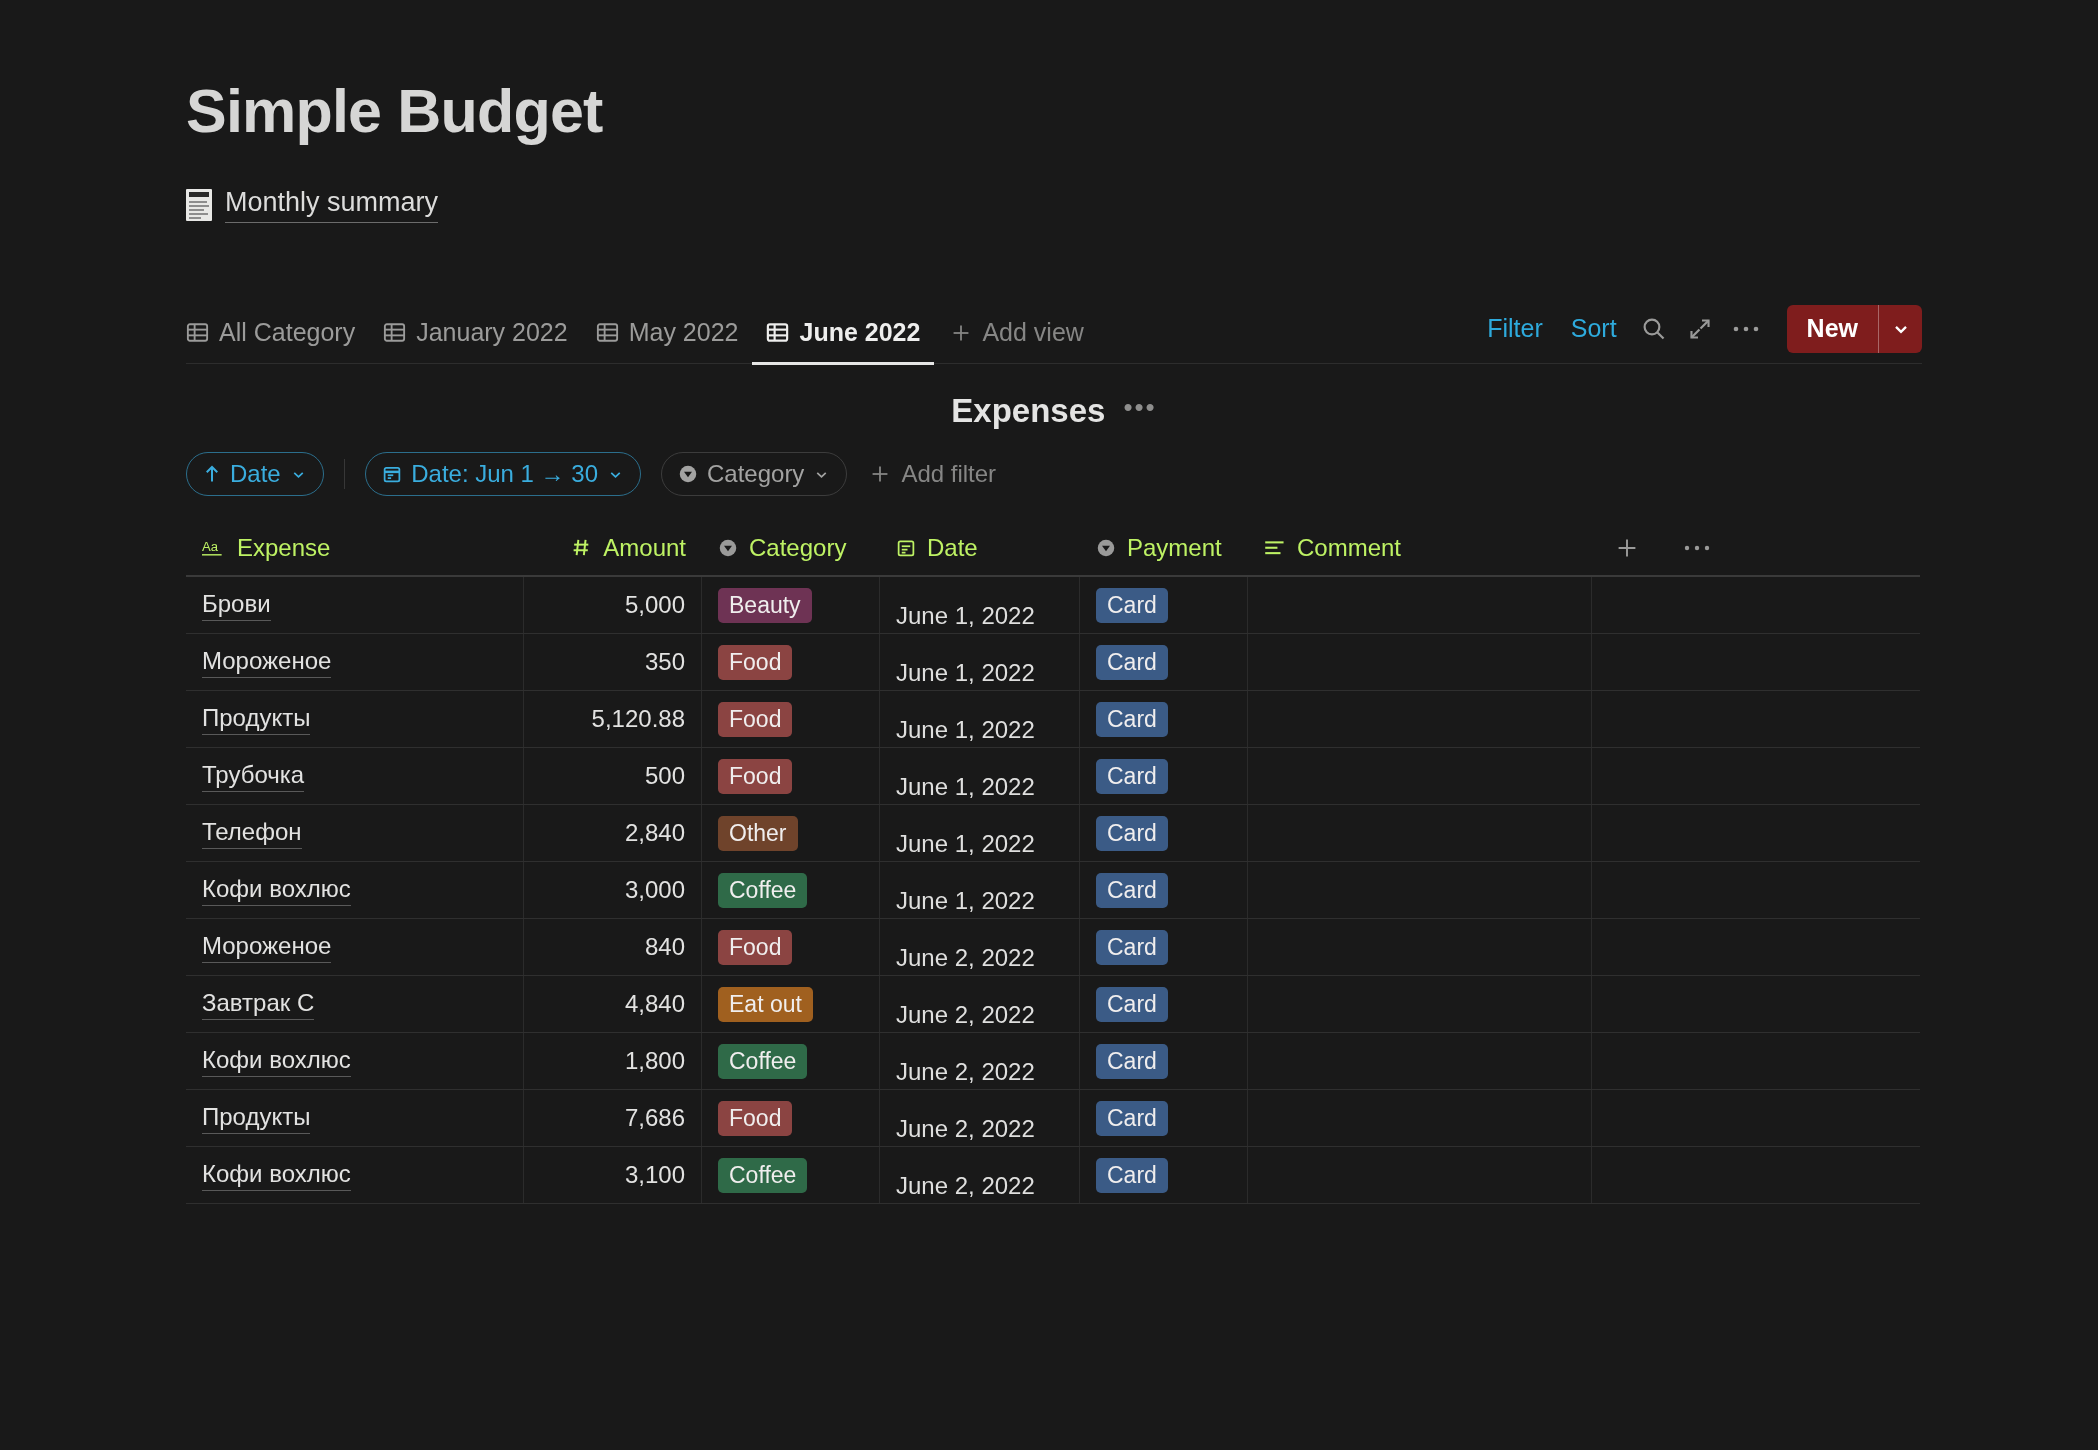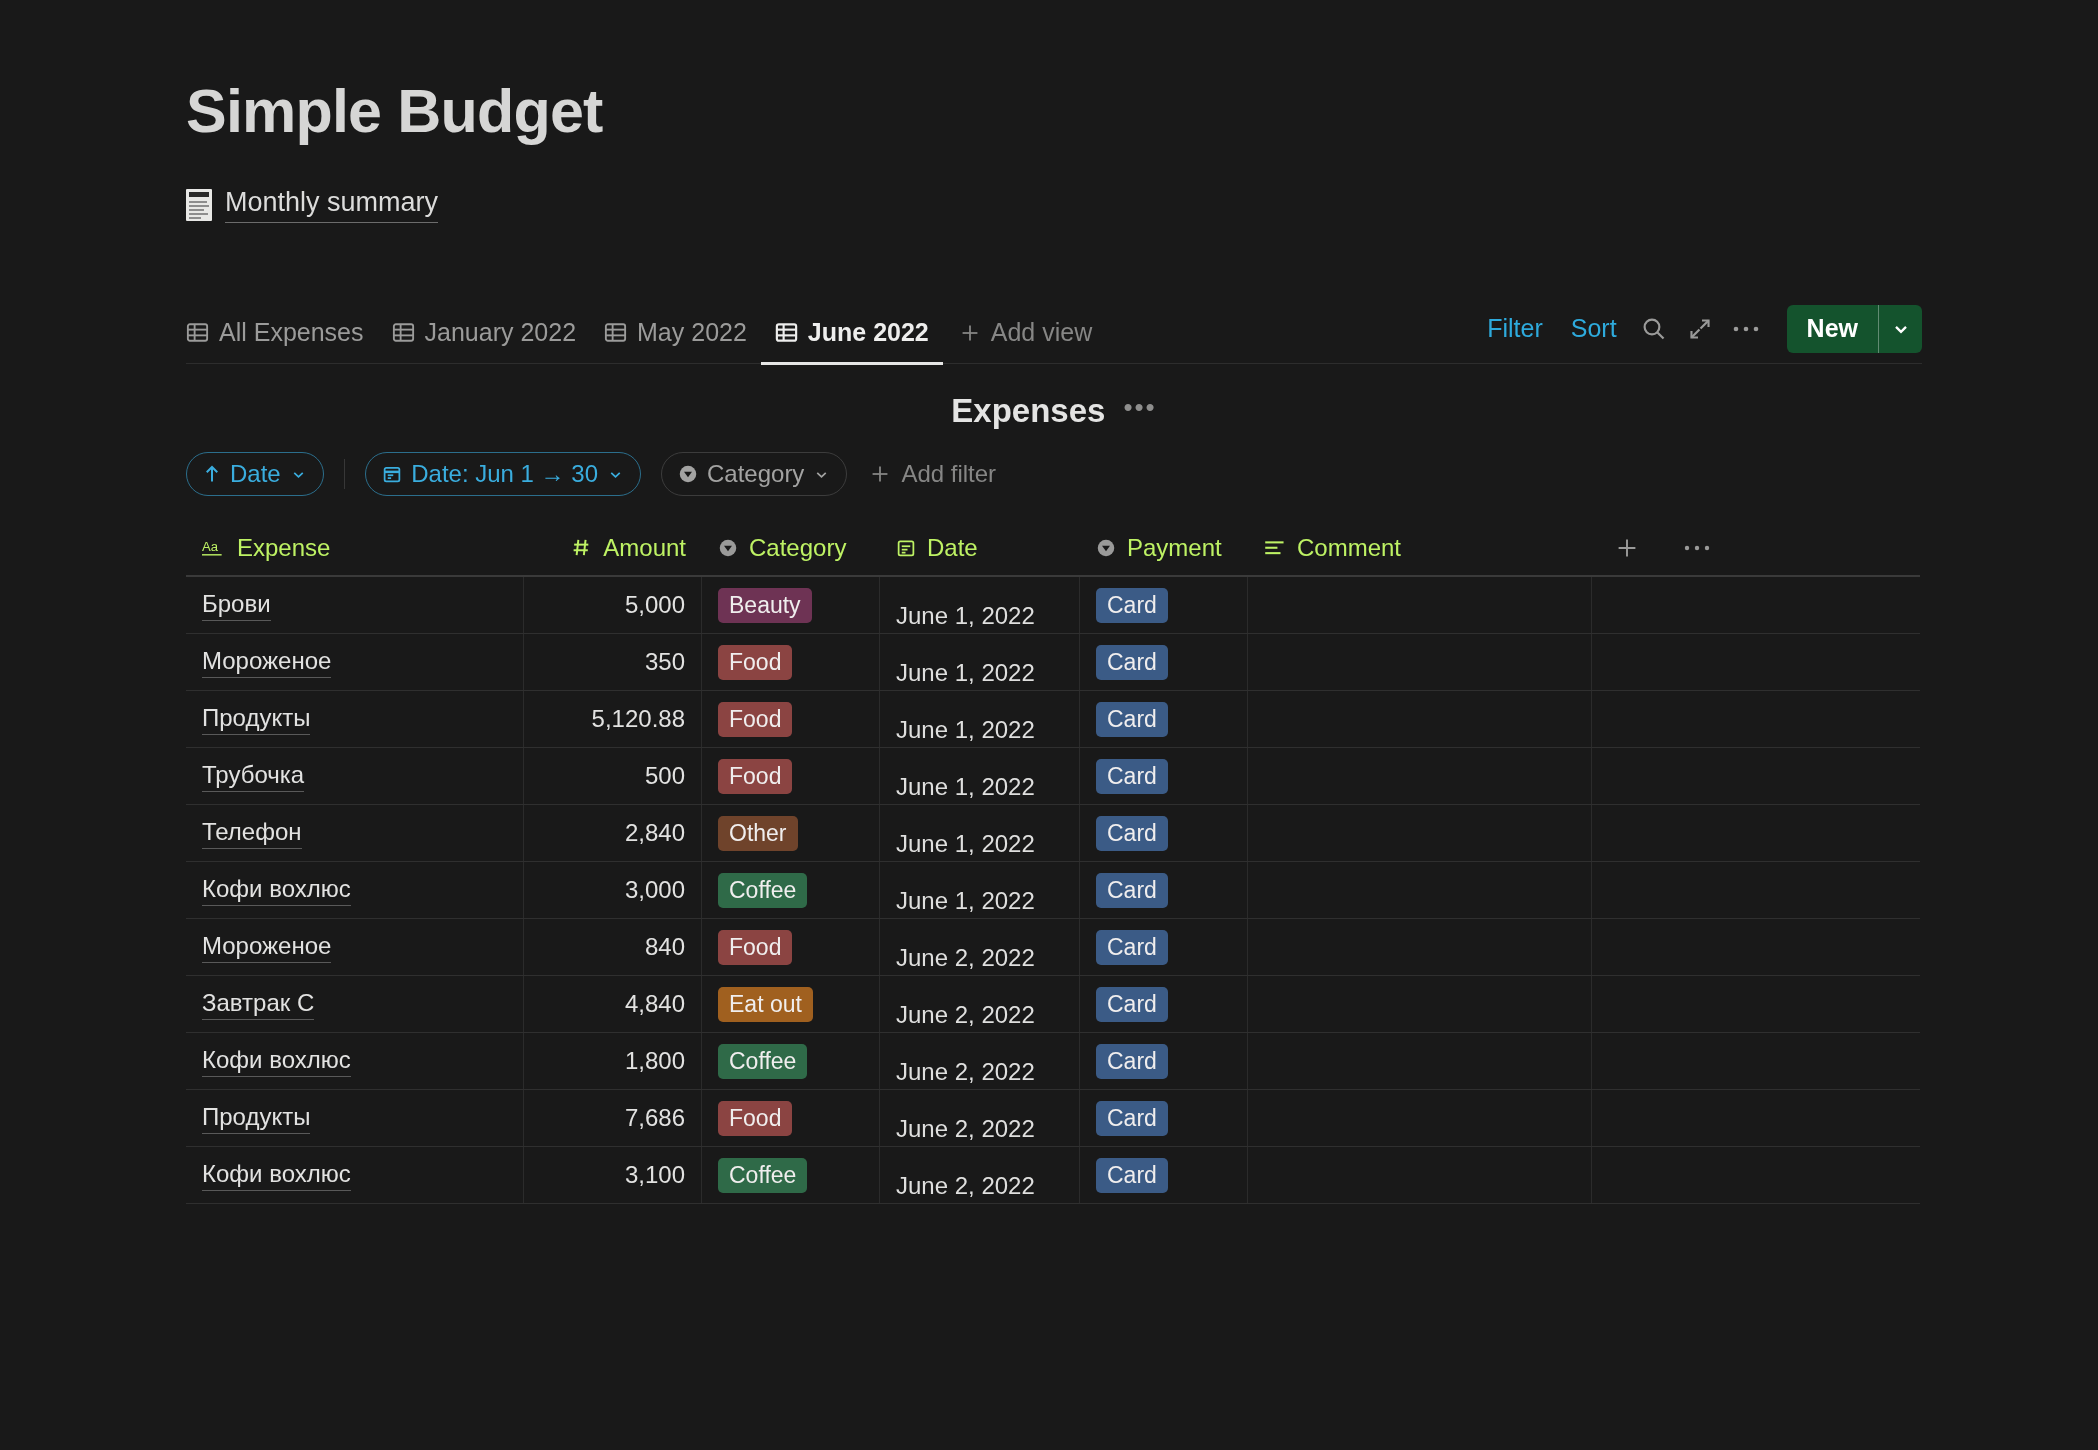--- a/index.html
+++ b/index.html
@@ -149,21 +149,21 @@
     display: flex;
     align-items: center;
     justify-content: center;
     color: #9b9b9a;
     cursor: pointer;
   }
   .newbtn {
     display: flex;
     align-items: stretch;
     margin-left: 18px;
-    background: #14532d;
+    background: #7f1d1d;
     border-radius: 6px;
     overflow: hidden;
     height: 48px;
   }
   .newbtn .lbl {
     display: flex;
     align-items: center;
     padding: 0 20px;
     color: #ffffff;
     font-size: 25px;
@@ -369,21 +369,21 @@
 
         <div class="view-tab">
           <span>
             <svg width="23" height="23" viewBox="0 0 16 16" fill="none" stroke="currentColor" stroke-width="1.3">
               <rect x="1.3" y="2.3" width="13.4" height="11.4" rx="1.4"></rect>
               <line x1="1.3" y1="6" x2="14.7" y2="6"></line>
                 <line x1="1.3" y1="10" x2="14.7" y2="10"></line>
               <line x1="6" y1="2.3" x2="6" y2="13.7"></line>
             </svg>
           </span>
-          <span>All Expenses</span>
+          <span>All Category</span>
         </div>
 
         <div class="view-tab">
           <span>
             <svg width="23" height="23" viewBox="0 0 16 16" fill="none" stroke="currentColor" stroke-width="1.3">
               <rect x="1.3" y="2.3" width="13.4" height="11.4" rx="1.4"></rect>
               <line x1="1.3" y1="6" x2="14.7" y2="6"></line>
                 <line x1="1.3" y1="10" x2="14.7" y2="10"></line>
               <line x1="6" y1="2.3" x2="6" y2="13.7"></line>
             </svg>

